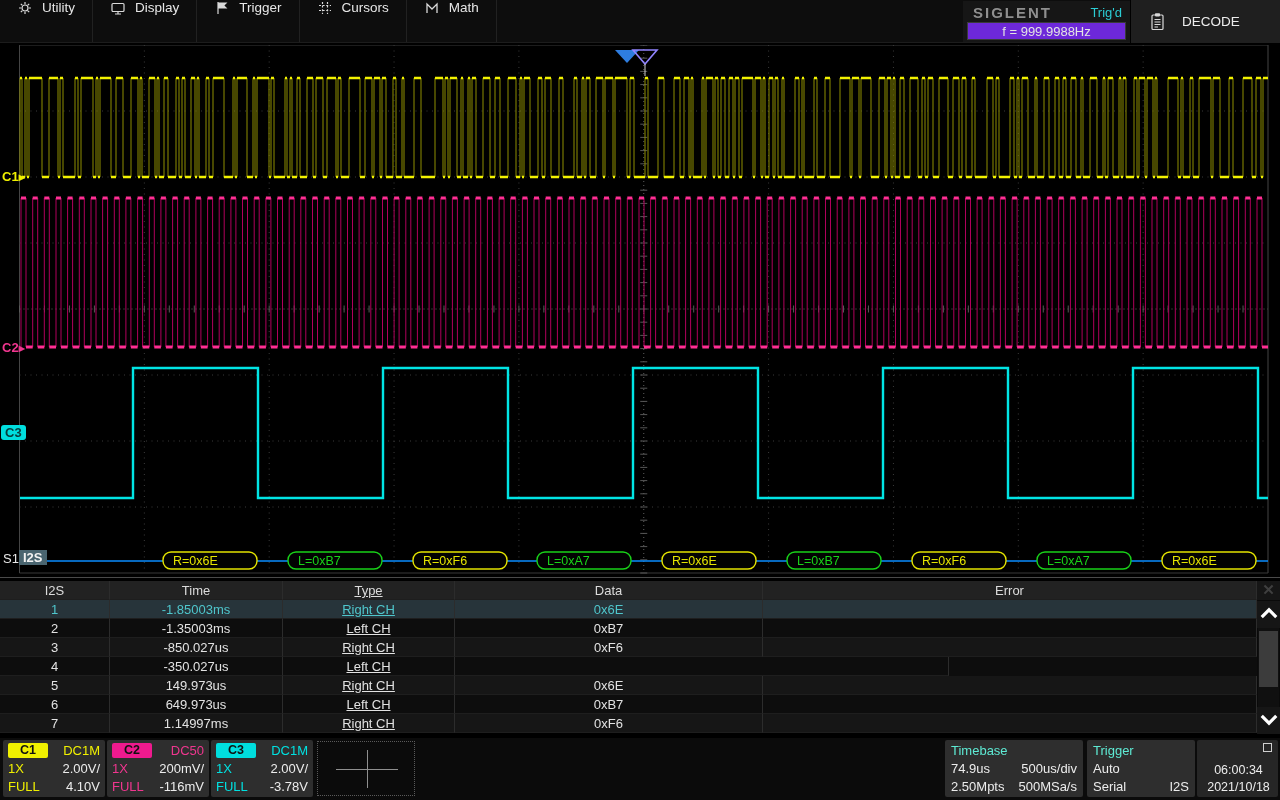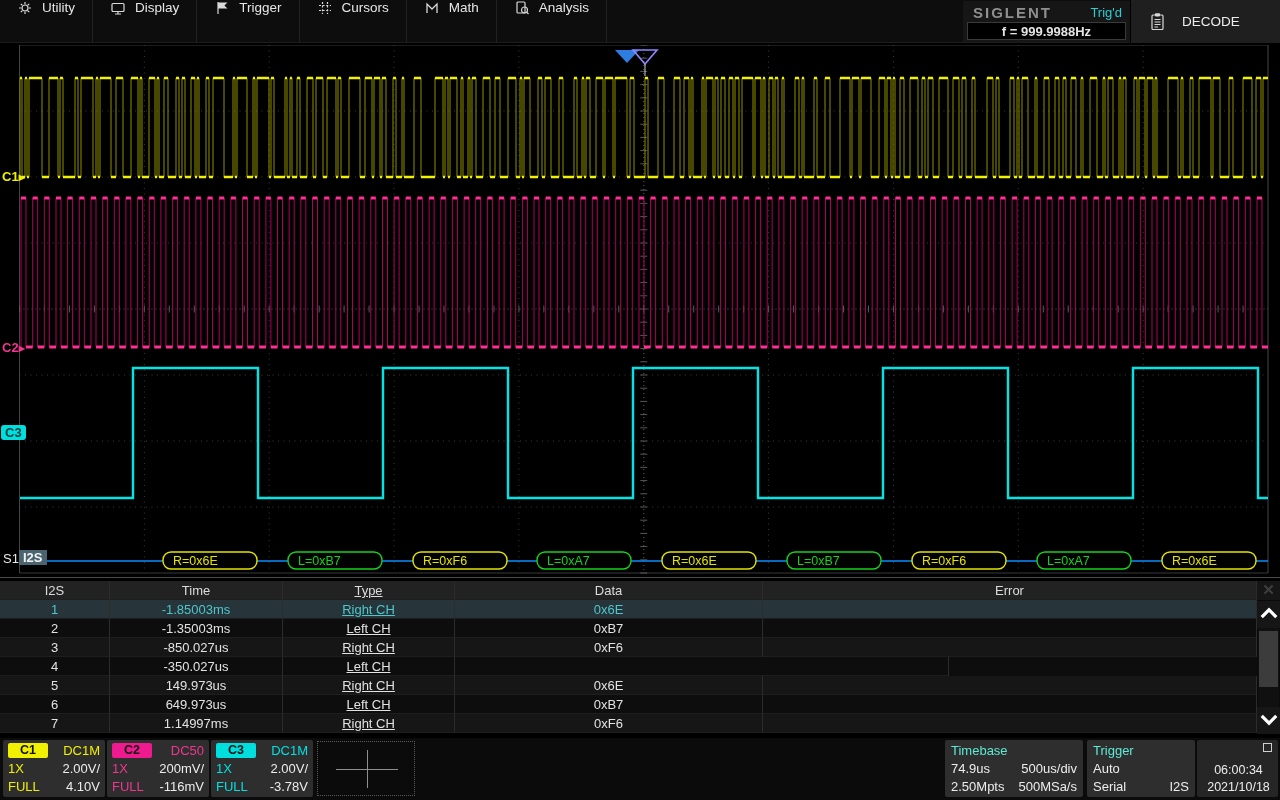--- a/index.html
+++ b/index.html
@@ -10,21 +10,21 @@
   }
   
   #menubar { position:absolute; left:0; top:0; width:1280px; height:43px; background:#0d0d0d; display:flex; border-bottom:1px solid #1c1c1c; }
   .mitem { display:flex; align-items:flex-start; gap:9px; padding:0 17px; border-right:1px solid #212121; cursor:default; }
   .mitem span.lbl { font-size:13.5px; color:#e6e6e6; }
   .micon svg { display:block; }
   #brandbox { position:absolute; left:963px; top:1px; width:167px; height:41px; background:#161616; }
   #brandrow { display:flex; align-items:center; justify-content:space-between; padding:2px 8px 0 10px; height:20px; }
   #brand { font-size:15px; font-weight:bold; color:#8f8f8f; letter-spacing:2px; }
   #trigd { font-size:13px; color:#2bcdd4; }
-  #freqbox { margin:1px 4px 0 4px; height:18px; line-height:17px; text-align:center; border:1px solid #3a3a3a; background:#000000; font-size:13px; color:#e3e3e3;font-weight:bold; }
+  #freqbox { margin:1px 4px 0 4px; height:18px; line-height:17px; text-align:center; border:1px solid #3a3a3a; background:#6d28d9; font-size:13px; color:#e3e3e3; }
   #decodebox { position:absolute; left:1130px; top:0; width:150px; height:43px; background:#1f1f1f; border-left:1px solid #000; display:flex; align-items:center; gap:16px; padding-left:18px; }
   #decodebox .lbl { font-size:13.5px; color:#ececec; }
   
   #plot { position:absolute; left:0; top:43px; width:1280px; height:534px; background:#000; }
   #wavesvg { position:absolute; left:0; top:2px; }
   .chlabel { position:absolute; font-size:13px; font-weight:bold; }
   .chlabel .arr { font-size:8px; vertical-align:1px; }
   #lbl-c1 { left:2px; top:126px; color:#f0f000; }
   #lbl-c2 { left:2px; top:297px; color:#f0368f; }
   #lbl-c3 { left:1px; top:382px; background:#00dede; color:#073c3c; padding:0 4px; border-radius:3px; }
@@ -109,30 +109,20 @@
         </span>
       <span class="lbl">Cursors</span>
     </div>
     <div class="mitem">
       <span class="micon">
           <svg width="16" height="16" viewBox="0 0 16 16" fill="none" stroke="#d9d9d9" stroke-width="1.3">
             <path d="M3 13V4l5 5 5-5v9"></path>
           </svg>
         </span>
       <span class="lbl">Math</span>
-    </div>
-    <div class="mitem">
-      <span class="micon">
-          <svg width="16" height="16" viewBox="0 0 16 16" fill="none" stroke="#d9d9d9" stroke-width="1.2">
-            <rect x="3" y="2" width="8" height="11" rx="1"></rect>
-            <circle cx="10.5" cy="10" r="3"></circle>
-            <path d="M12.6 12.2L14.5 14"></path>
-          </svg>
-        </span>
-      <span class="lbl">Analysis</span>
     </div>
   </div>
 
   <div id="brandbox">
     <div id="brandrow">
       <span id="brand">SIGLENT</span>
       <span id="trigd">Trig'd</span>
     </div>
     <div id="freqbox">f = 999.9988Hz</div>
   </div>

